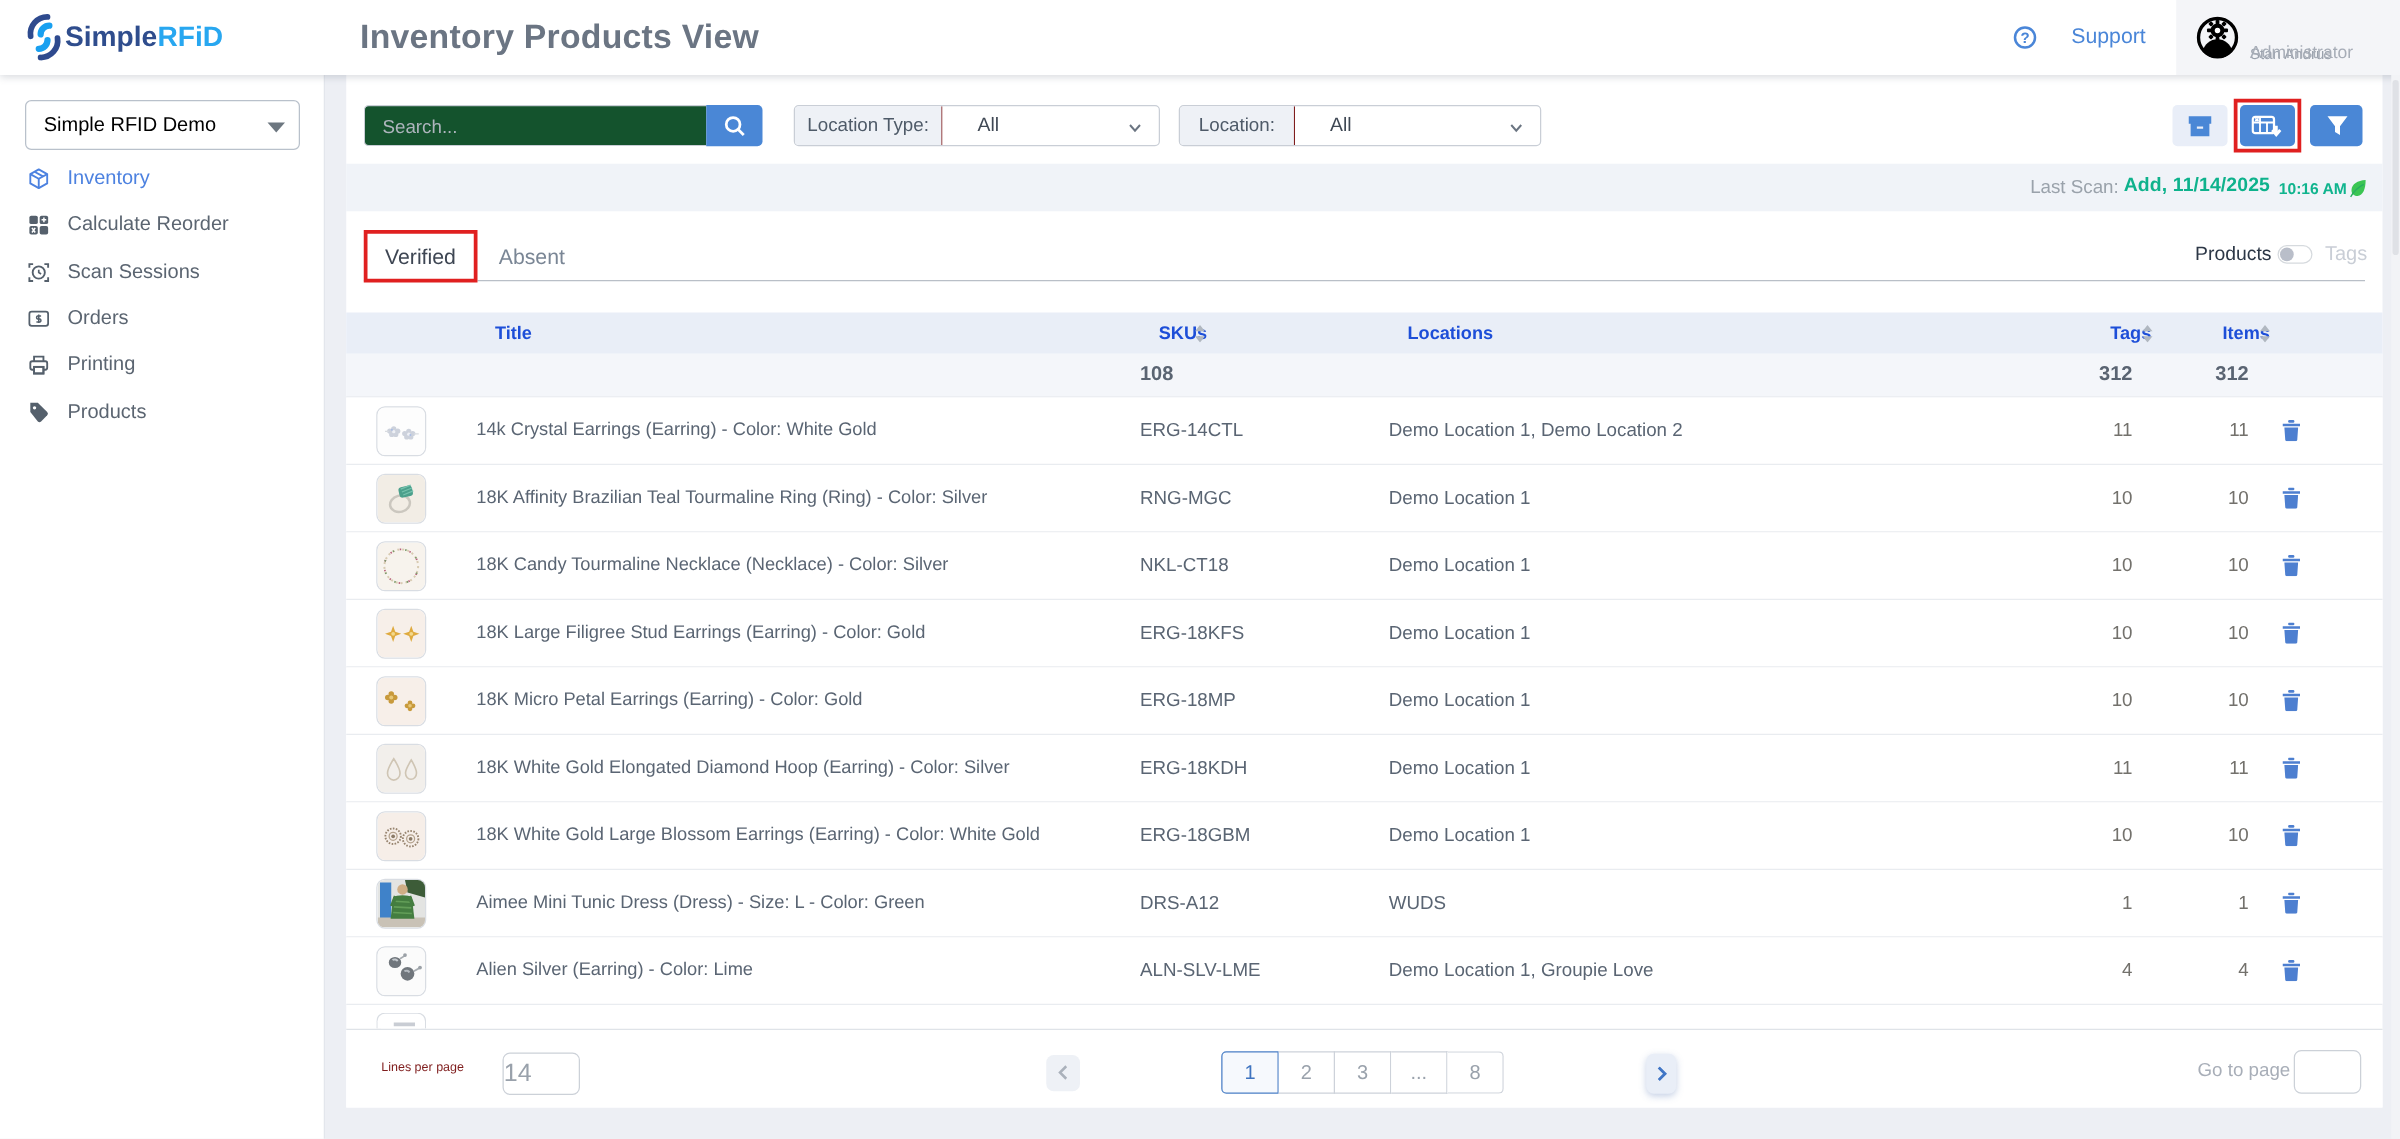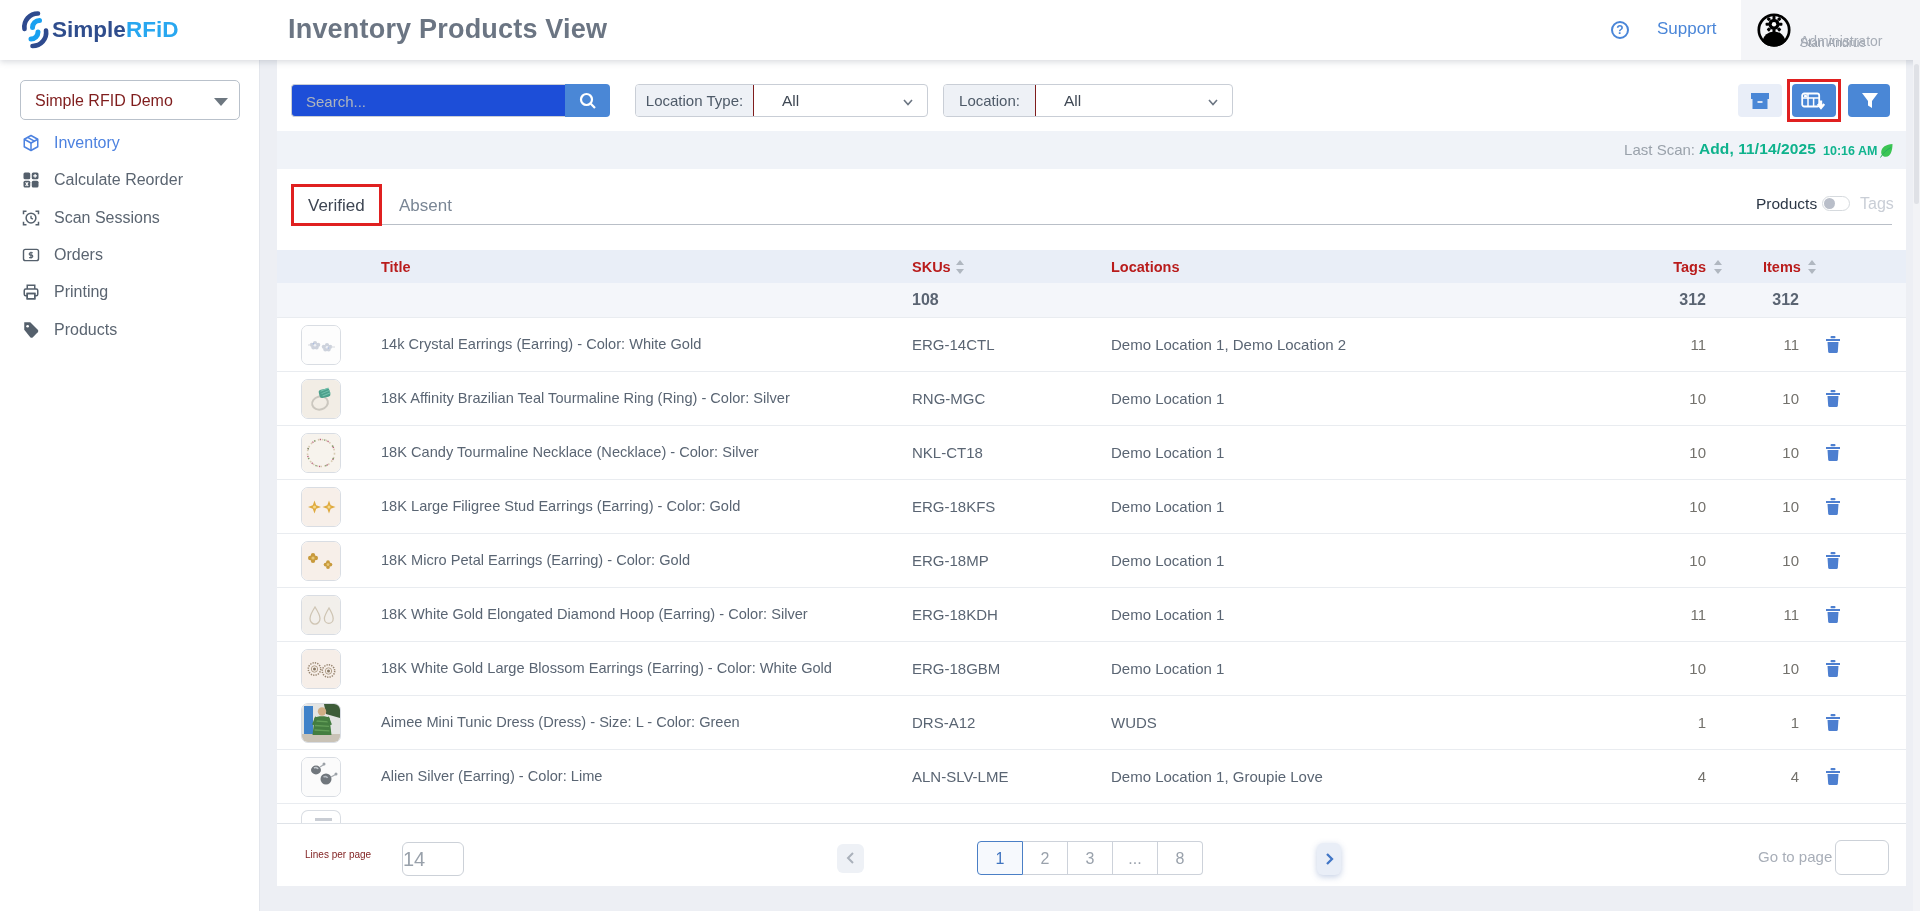--- a/index.html
+++ b/index.html
@@ -8,32 +8,32 @@
 #topbar { position:absolute; left:0; top:0; width:1920px; height:60px; background:#ffffff; z-index:30; box-shadow:0 2px 6px rgba(80,90,110,0.22); }
 #pagetitle { position:absolute; left:288px; top:14px; font-size:27px; font-weight:bold; color:#6b7583; letter-spacing:0.2px; }
 #helpicon { position:absolute; left:1611px; top:21px; width:18px; height:18px; border:2px solid #4a86d8; border-radius:50%; color:#4a86d8; font-size:12px; font-weight:bold; text-align:center; line-height:14px; }
 #support { position:absolute; left:1657px; top:19px; font-size:17px; color:#4a86d8; }
 #userchip { position:absolute; left:1741px; top:0; width:179px; height:60px; background:#f4f5f8; }
 #uname { position:absolute; left:59px; top:12px; font-size:12px; color:#9aa1ac;margin-top:24px; }
 #urole { position:absolute; left:59px; top:33px; font-size:14px; color:#a7adb7; }
 
 #sidebar { position:absolute; left:0; top:60px; width:260px; height:851px; background:#ffffff; border-right:1px solid #e3e6ec; z-index:5; }
 #orgselect { position:absolute; left:20px; top:20px; width:220px; height:40px; border:1px solid #b9c1cb; border-radius:5px; background:#fff; }
-#orgselect .txt { position:absolute; left:14px; top:11px; font-size:16px; color:#7f1d1d; }
+#orgselect .txt { position:absolute; left:14px; top:11px; font-size:16px; color:#000000; }
 #orgselect .tri { position:absolute; right:11px; top:17px; width:0; height:0; border-left:7px solid transparent; border-right:7px solid transparent; border-top:8px solid #6d7780; }
 .mitem { position:absolute; left:0; width:260px; height:38px; }
 .mitem .ico { position:absolute; left:22px; top:10px; width:18px; height:18px; }
 .mitem .lbl { position:absolute; left:54px; top:10px; font-size:16px; color:#5b6571; }
 .mitem.active .lbl { color:#4d82e0; }
 
 #main { position:absolute; left:261px; top:60px; width:1659px; height:851px; background:#edeff4; }
 #card { position:absolute; left:277px; top:60px; width:1629px; height:826px; background:#ffffff; }
 
 #searchwrap { position:absolute; left:291px; top:84px; width:319px; height:33px; }
-#searchinput { position:absolute; left:0; top:0; width:274px; height:33px; border:1px solid #c9ced6; border-right:none; border-radius:4px 0 0 4px; background:#1d4ed8;text-align:center; }
+#searchinput { position:absolute; left:0; top:0; width:274px; height:33px; border:1px solid #c9ced6; border-right:none; border-radius:4px 0 0 4px; background:#14532d;text-align:center; }
 #searchinput .ph { position:absolute; left:14px; top:8px; font-size:15px; color:#aeb5bd; }
 #searchbtn { position:absolute; left:274px; top:0; width:45px; height:33px; background:#4a87d6; border-radius:0 4px 4px 0; }
 .filterbox { position:absolute; top:84px; height:33px; border:1px solid #c9ced6; border-radius:4px; background:#fff; }
 .filterbox .lab { position:absolute; left:0; top:0; height:31px; background:#eef1f6; border-right:1px solid #7f1d1d; border-radius:3px 0 0 3px; font-size:15px; color:#4e5a68; display:flex; align-items:center; justify-content:center; white-space:nowrap; }
 .filterbox .val { position:absolute; top:7px; font-size:15.5px; color:#3f4854; }
 .filterbox .chev { position:absolute; top:12px; width:10px; height:10px; }
 #fb1 { left:635px; width:293px; }
 #fb1 .lab { width:118px; }
 #fb1 .val { left:146px; }
 #fb1 .chev { right:14px; }
@@ -57,21 +57,21 @@
 #tababsent { position:absolute; left:399px; top:196px; font-size:17px; color:#7a8695; }
 #tabline { position:absolute; left:291px; top:224px; width:1601px; height:1px; background:#b9bfc7; }
 #prodtoggle { position:absolute; left:1756px; top:195px; }
 #ptxt { position:absolute; left:0px; top:0px; font-size:15.5px; color:#2c3746; }
 #toggletrack { position:absolute; left:66px; top:1px; width:28px; height:15px; border:1px solid #d6dade; border-radius:8px; background:#fff; }
 #toggleknob { position:absolute; left:1px; top:1px; width:11px; height:11px; border-radius:50%; background:#b9bec9; }
 #ttxt { position:absolute; left:104px; top:0px; font-size:16px; color:#c9ced6; }
 
 #thead { position:absolute; left:277px; top:250px; width:1629px; height:33px; background:#e9eef7; }
 #tsummary { position:absolute; left:277px; top:283px; width:1629px; height:35px; background:#f4f6fa; border-bottom:1px solid #e9ecf0; }
-.hcell { position:absolute; top:9px; font-size:14.5px; font-weight:bold; color:#b91c1c; }
+.hcell { position:absolute; top:9px; font-size:14.5px; font-weight:bold; color:#1d4ed8;margin-left:15px; }
 .scell { position:absolute; top:8px; font-size:16px; font-weight:bold; color:#5a6472; }
 .trow { position:absolute; left:277px; width:1629px; height:54px; border-bottom:1px solid #e9ecf0; background:#fff; }
 .thumb { position:absolute; left:24px; top:7px; width:40px; height:40px; border:1px solid #d9dde3; border-radius:7px; background:#fff; overflow:hidden; }
 .tc { position:absolute; top:18px; font-size:15px; color:#5a6573; }
 .tc.title { left:104px; font-size:14.6px; }
 .tc.sku { left:635px; }
 .tc.loc { left:834px; }
 .tc.tags { width:60px; left:1369px; text-align:right; color:#73716c; }
 .tc.items { width:60px; left:1462px; text-align:right; color:#73716c; }
 .trash { position:absolute; left:1549px; top:18px; width:14px; height:17px; }

